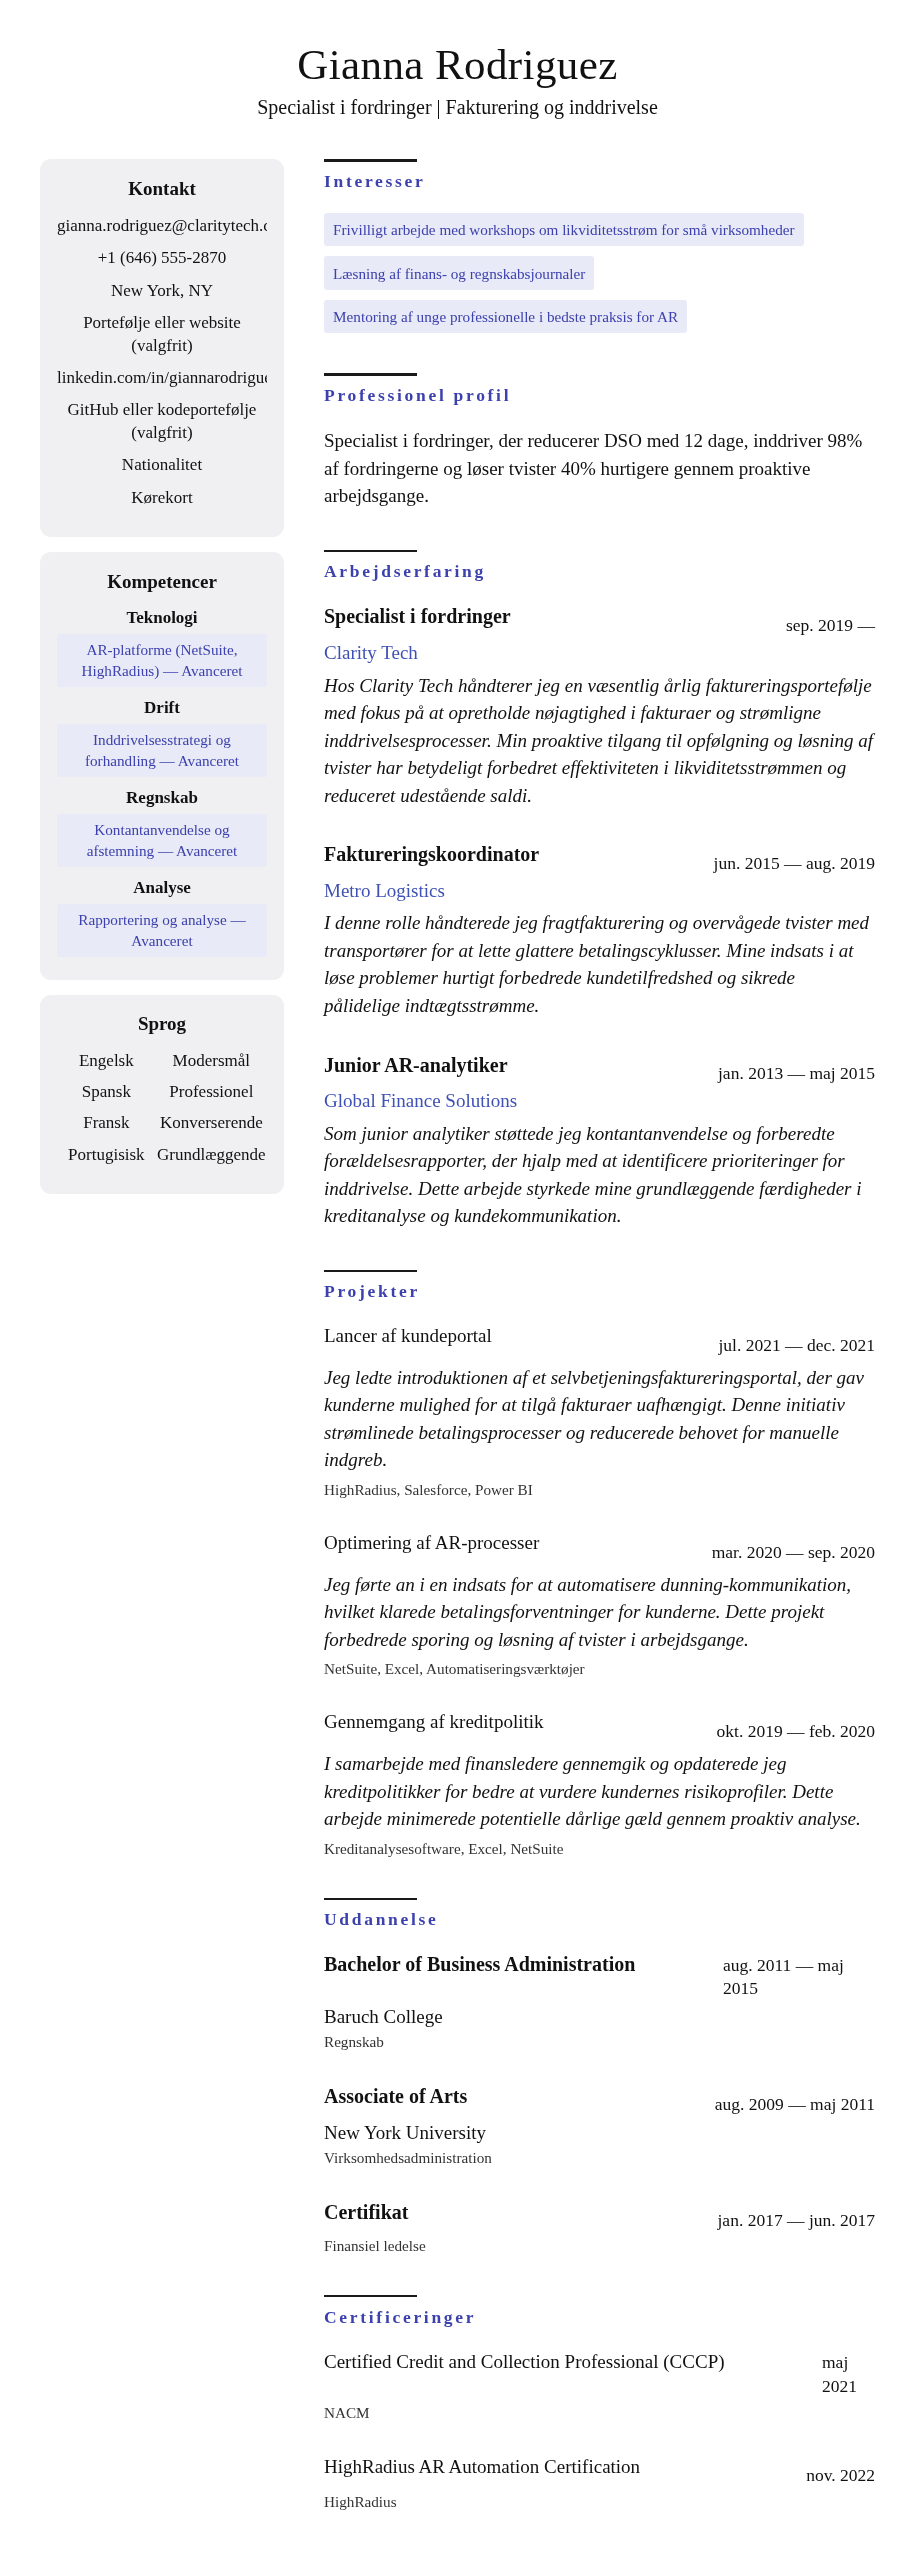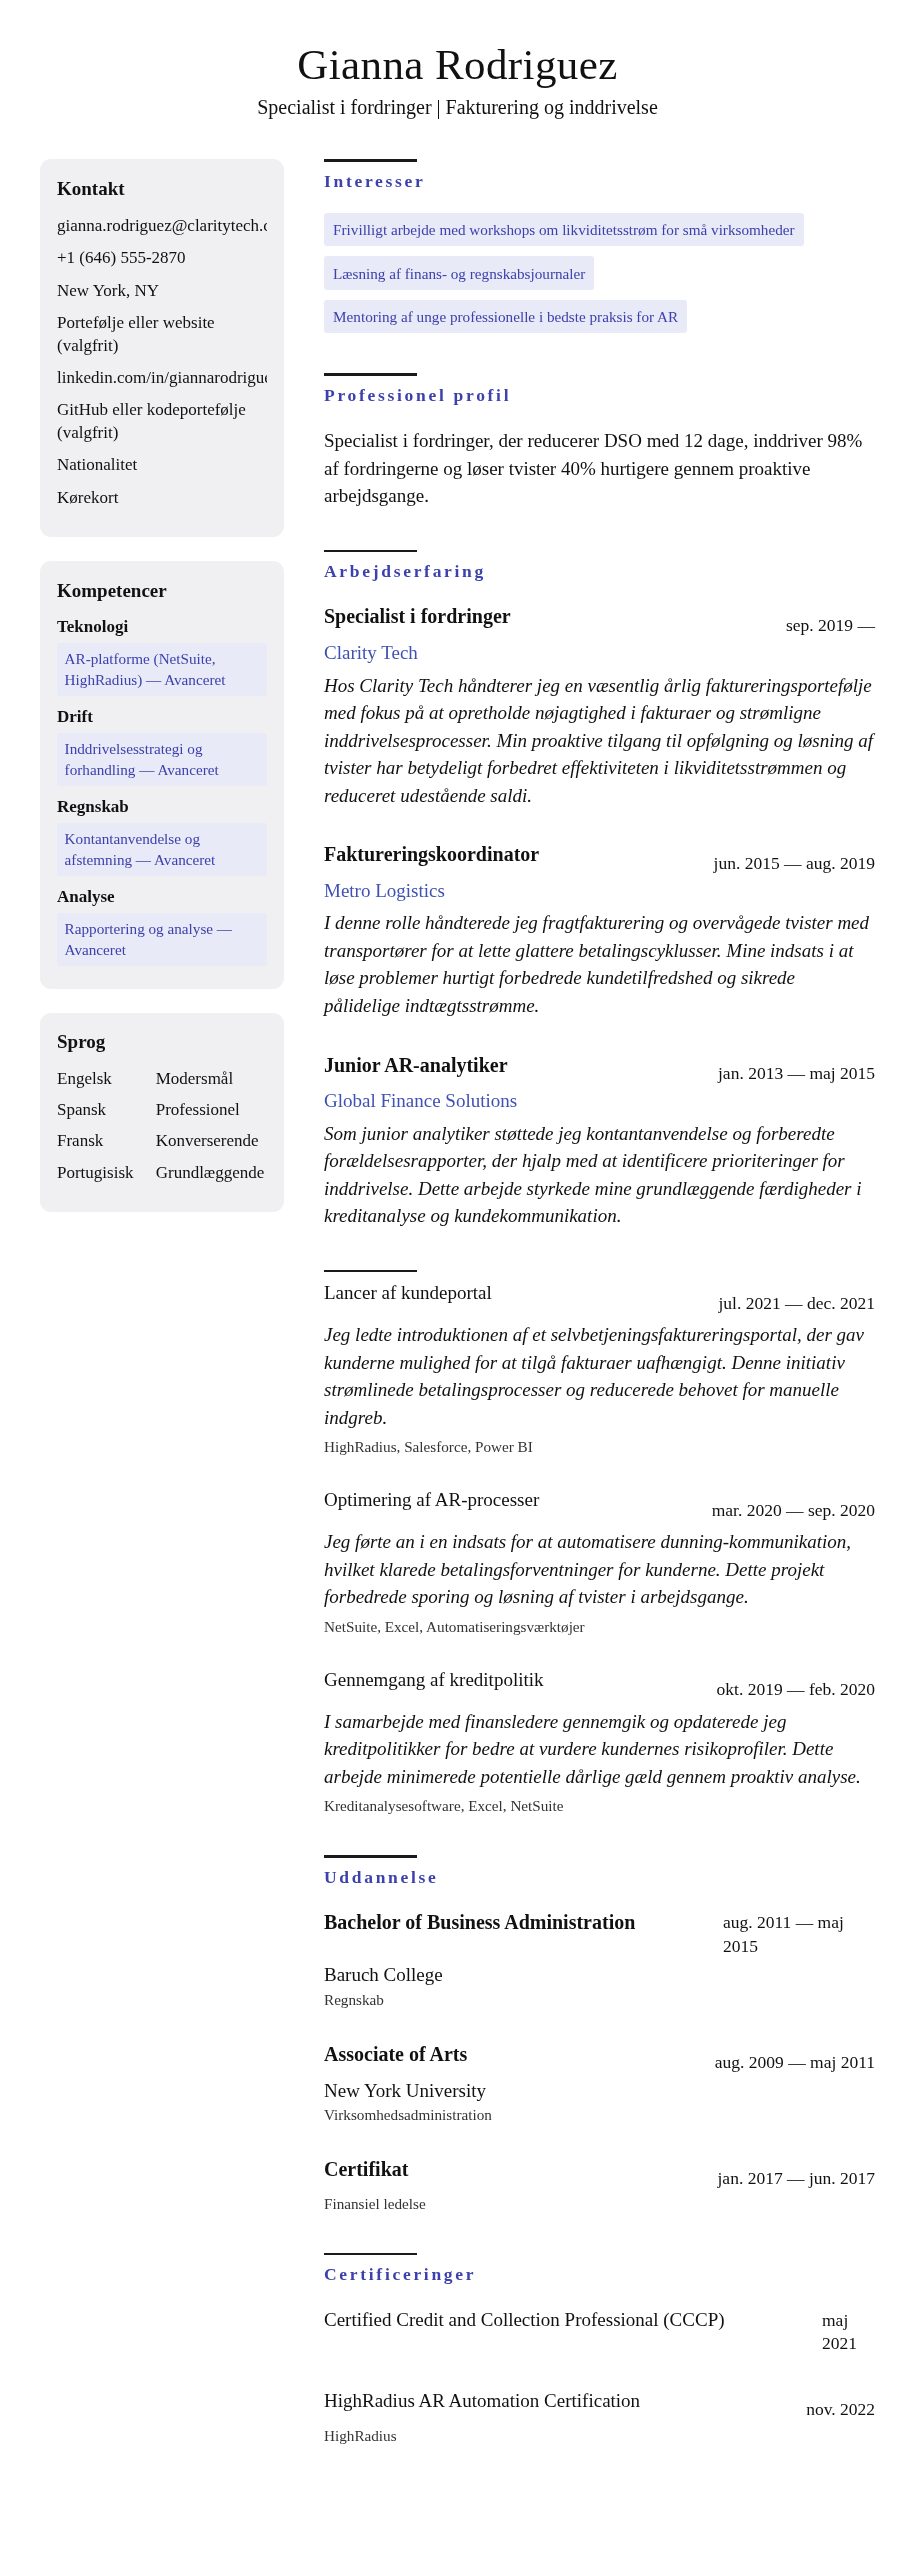--- a/index.html
+++ b/index.html
@@ -12,21 +12,21 @@
   .page { padding: 29px 40px 0 40px; }
 
   
   .resume-name { text-align: center; font-size: 43px; font-weight: 400; margin: 10.7px 0 7.6px 0; letter-spacing: 0.4px; }
   .resume-subtitle { text-align: center; font-size: 20px; margin: 0 0 40px 0; }
 
   .content { display: flex; gap: 40px; align-items: flex-start; }
 
   
   aside { flex: 0 0 244px; width: 244px; }
-  .side-box { background: var(--sidebar-bg, #f0f0f2); border-radius: 11px; padding: 18.3px 17px; margin-bottom: 24px; }
+  .side-box { background: var(--sidebar-bg, #f0f0f2); border-radius: 11px; padding: 18.3px 17px; margin-bottom: 15px; text-align: center; }
   .side-title { font-size: 19px; font-weight: 700; margin: 0 0 15.2px 0; }
   .contact-item { font-size: 17px; line-height: 1.32; margin-bottom: 10px; }
   .clip { white-space: nowrap; overflow: hidden; }
   .skill-group { margin-bottom: 4.6px; }
   .skill-cat { font-size: 17px; font-weight: 700; margin: 10.7px 0 6.1px 0; }
   .skill-chip { background: var(--chip-bg, #e9eaf7); color: var(--accent, #3c41ad); font-size: 15.2px; line-height: 1.35; padding: 6.1px 7.6px; border-radius: 3px; }
   .lang-row { display: grid; grid-template-columns: 47% 53%; font-size: 17px; margin-bottom: 11.4px; }
   .lang-row span { overflow: hidden; }
 
   
@@ -167,20 +167,21 @@
             <div class="entry-role">Junior AR-analytiker</div>
             <div class="entry-dates nowrap">jan. 2013 — maj 2015</div>
           </div>
           <div class="entry-company">Global Finance Solutions</div>
           <p class="entry-desc">Som junior analytiker støttede jeg kontantanvendelse og forberedte forældelsesrapporter, der hjalp med at identificere prioriteringer for inddrivelse. Dette arbejde styrkede mine grundlæggende færdigheder i kreditanalyse og kundekommunikation.</p>
         </article>
       </section>
 
       <section class="section">
         <div class="section-rule"></div>
+        <h2 class="section-title">Projekter</h2>
 
         <article class="entry">
           <div class="entry-header">
             <div class="project-name">Lancer af kundeportal</div>
             <div class="entry-dates nowrap">jul. 2021 — dec. 2021</div>
           </div>
           <p class="entry-desc">Jeg ledte introduktionen af et selvbetjeningsfaktureringsportal, der gav kunderne mulighed for at tilgå fakturaer uafhængigt. Denne initiativ strømlinede betalingsprocesser og reducerede behovet for manuelle indgreb.</p>
           <div class="entry-tech">HighRadius, Salesforce, Power BI</div>
         </article>
 
@@ -236,20 +237,21 @@
 
       <section class="section">
         <div class="section-rule"></div>
         <h2 class="section-title">Certificeringer</h2>
 
         <article class="entry">
           <div class="entry-header">
             <div class="cert-name">Certified Credit and Collection Professional (CCCP)</div>
             <div class="entry-dates cert-date-narrow">maj 2021</div>
           </div>
+          <div class="cert-issuer">NACM</div>
         </article>
 
         <article class="entry">
           <div class="entry-header">
             <div class="cert-name">HighRadius AR Automation Certification</div>
             <div class="entry-dates nowrap">nov. 2022</div>
           </div>
           <div class="cert-issuer">HighRadius</div>
         </article>
       </section>

